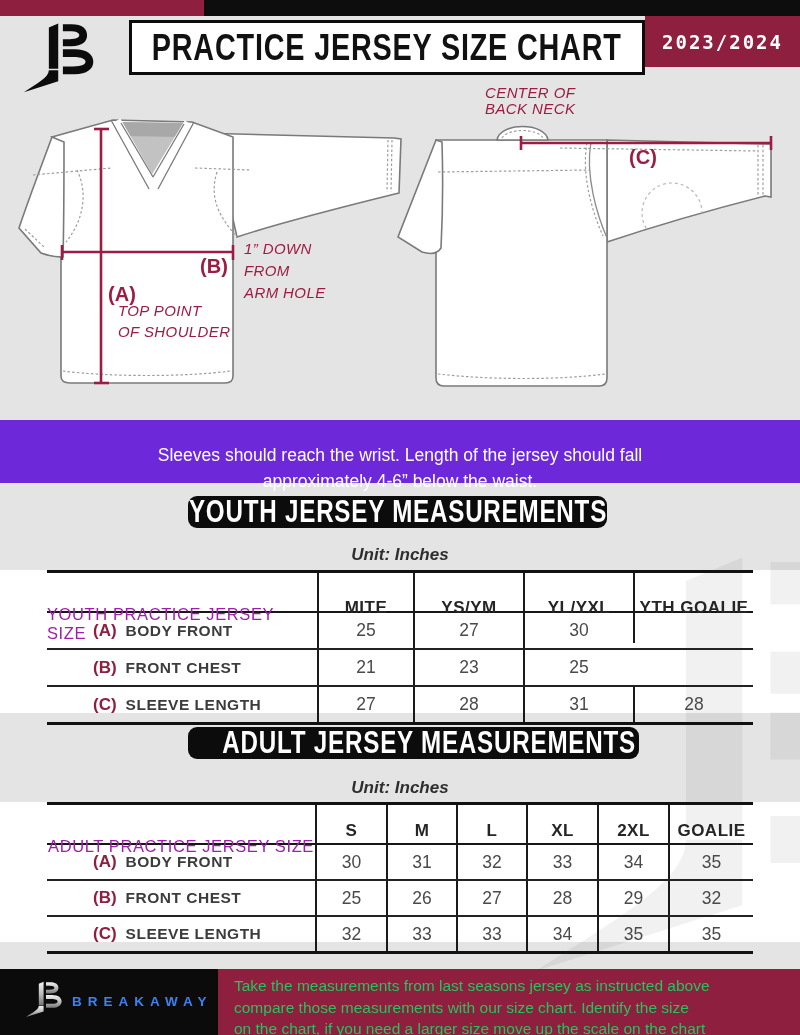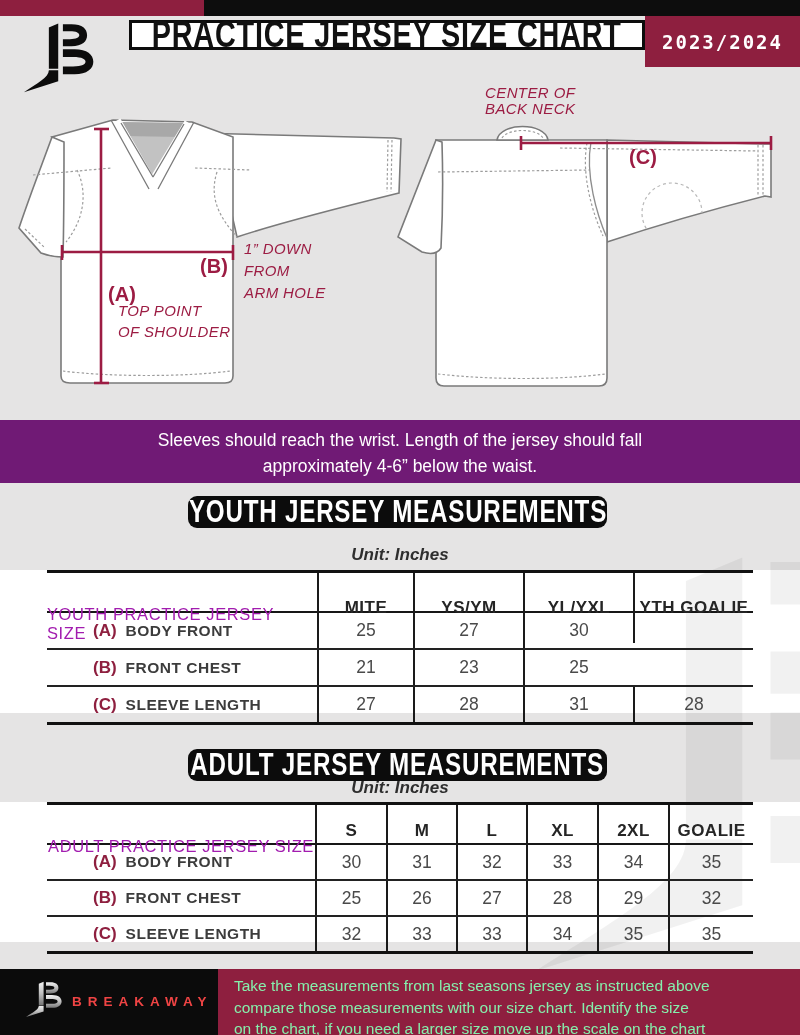--- a/index.html
+++ b/index.html
@@ -9,26 +9,26 @@
     -webkit-font-smoothing:antialiased;
   }
   
   .zone{position:absolute; left:0; width:800px;}
   .strip-maroon{top:0; height:16px; width:204px; background:#8e1f3f;}
   .strip-black{position:absolute; left:204px; top:0; width:596px; height:16px; background:#0d0d0d;}
   .gray-upper{top:16px; height:404px; background:#e5e4e4;}
   .gray-mid1{top:483px; height:87px; background:#e5e4e4;}
   .gray-mid2{top:713px; height:89px; background:#e5e4e4;}
   .gray-mid3{top:942px; height:27px; background:#e5e4e4;}
-  .banner{top:420px; height:63px; background:#701a75; color:#ffffff;
-          text-align:center; font-size:17.5px; line-height:26px; padding-top:7px; box-sizing:border-box;}
+  .banner{top:420px; height:63px; background:#6d28d9; color:#ffffff;
+          text-align:center; font-size:17.5px; line-height:26px; padding-top:22px; box-sizing:border-box;}
   
   .logo-header{position:absolute; left:20px; top:22px; width:78px; height:78px;}
   .title-box{
-    position:absolute; left:129px; top:20px; width:516px; height:30px;
+    position:absolute; left:129px; top:20px; width:516px; height:55px;
     background:#ffffff; border:3px solid #0c0c0c; box-sizing:border-box;
     display:flex; align-items:center; justify-content:center; z-index:3;
   }
   .title-text{font-weight:800; font-size:36px; letter-spacing:1px; color:#111;
     white-space:nowrap; transform:scaleX(0.8); transform-origin:center;}
   .season-box{
     position:absolute; left:645px; top:16px; width:155px; height:51px; background:#8e1f3f;
     display:flex; align-items:center; justify-content:center; z-index:3;text-align:right;
   }
   .season-text{font-family:"DejaVu Sans Mono", monospace; font-weight:bold; font-size:19px;
@@ -39,21 +39,21 @@
   .seam{fill:none; stroke:#9d9d9d; stroke-width:1.2; stroke-dasharray:2.5 2.2;}
   .mline{stroke:#9c1c43; stroke-width:2.6;}
   .mlabel{fill:#9c1c43; font-weight:bold; font-size:20px;}
   .mcaption{fill:#9c1c43; font-style:italic; font-size:15px; letter-spacing:0.4px;}
   
   .section-box{
     position:absolute; left:188px; width:419px; height:32px; background:#0c0c0c; border-radius:9px;
     display:flex; align-items:center; justify-content:center; z-index:3;
   }
   .section-box.youth{top:496px;}
-  .section-box.adult{top:749px;}
+  .section-box.adult{top:727px;padding-left:32px;}
   .section-text{color:#fff; font-weight:700; font-size:31px; letter-spacing:1px;
     white-space:nowrap; transform:scaleX(0.78); transform-origin:center;}
   .unit{position:absolute; left:0; width:800px; text-align:center; font-style:italic;
     font-weight:bold; font-size:17px; color:#2e2e2e; z-index:3;}
   .unit.youth{top:545px;}
   .unit.adult{top:778px;}
   
   .sizetable{position:absolute; left:47px; width:706px; border-top:3px solid #111;
     border-bottom:3px solid #111; z-index:3;}
   .sizetable.youth{top:570px;}
@@ -71,23 +71,23 @@
     letter-spacing:0.5px; color:#252525;}
   .tcell.lblhead{font-size:16.5px; color:#a21caf; letter-spacing:0.6px;margin-top:32px;}
   .tcell.rowlbl{justify-content:flex-start; padding-left:46px; gap:9px;}
   .rowkey{color:#8e1f3f; font-weight:800; font-size:17px;}
   .rowname{color:#3c3c3c; font-weight:600; font-size:15.5px; letter-spacing:0.5px;}
   
   .watermark{position:absolute; left:512px; top:548px; width:470px; height:470px; z-index:1; opacity:0.05;}
   
   .footer-black{position:absolute; left:0; top:969px; width:218px; height:66px; background:#0b0b0b; z-index:4;}
   .footer-maroon{position:absolute; left:218px; top:969px; width:582px; height:66px; background:#8e1f3f; z-index:4;
-    color:#86efac; font-size:15.5px; line-height:21.5px; padding:6px 0 0 16px; box-sizing:border-box;}
+    color:#22c55e; font-size:15.5px; line-height:21.5px; padding:6px 0 0 16px; box-sizing:border-box;}
   .footer-logo{position:absolute; left:24px; top:12px; width:40px; height:40px;}
-  .footer-brand{position:absolute; left:72px; top:25px; color:#ef4444; font-weight:bold;
+  .footer-brand{position:absolute; left:72px; top:25px; color:#3b82f6; font-weight:bold;
     font-size:13.5px; letter-spacing:6px; white-space:nowrap;}
 </style>
 </head>
 <body>
 
 <div class="page">
 
   <svg width="0" height="0" style="position:absolute" aria-hidden="true">
     <defs>
       <linearGradient id="silverGrad" x1="0" y1="0" x2="0" y2="1">

